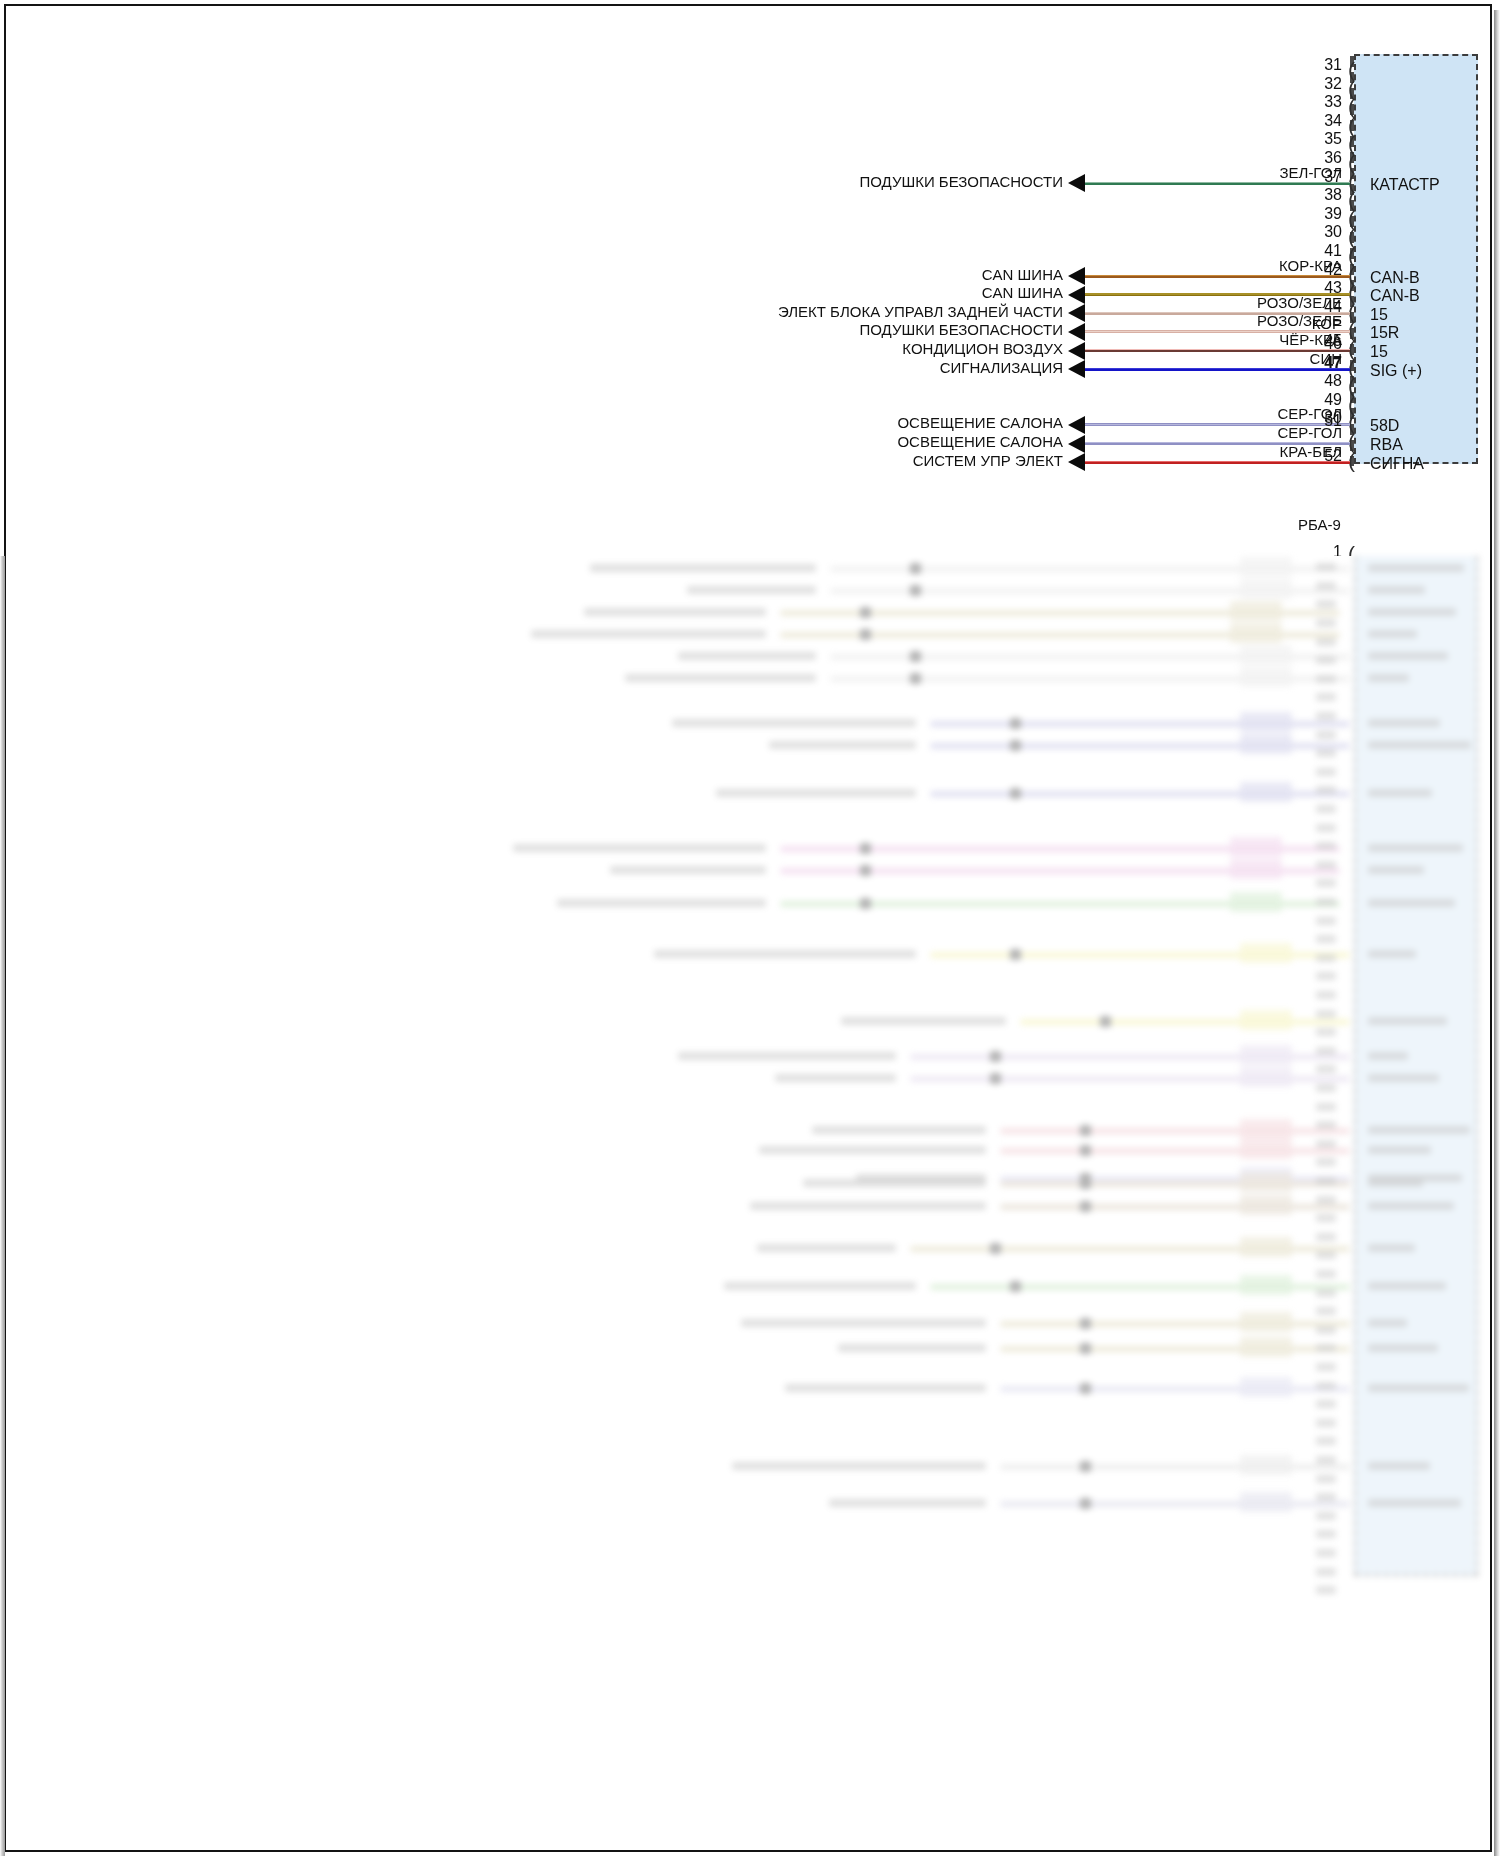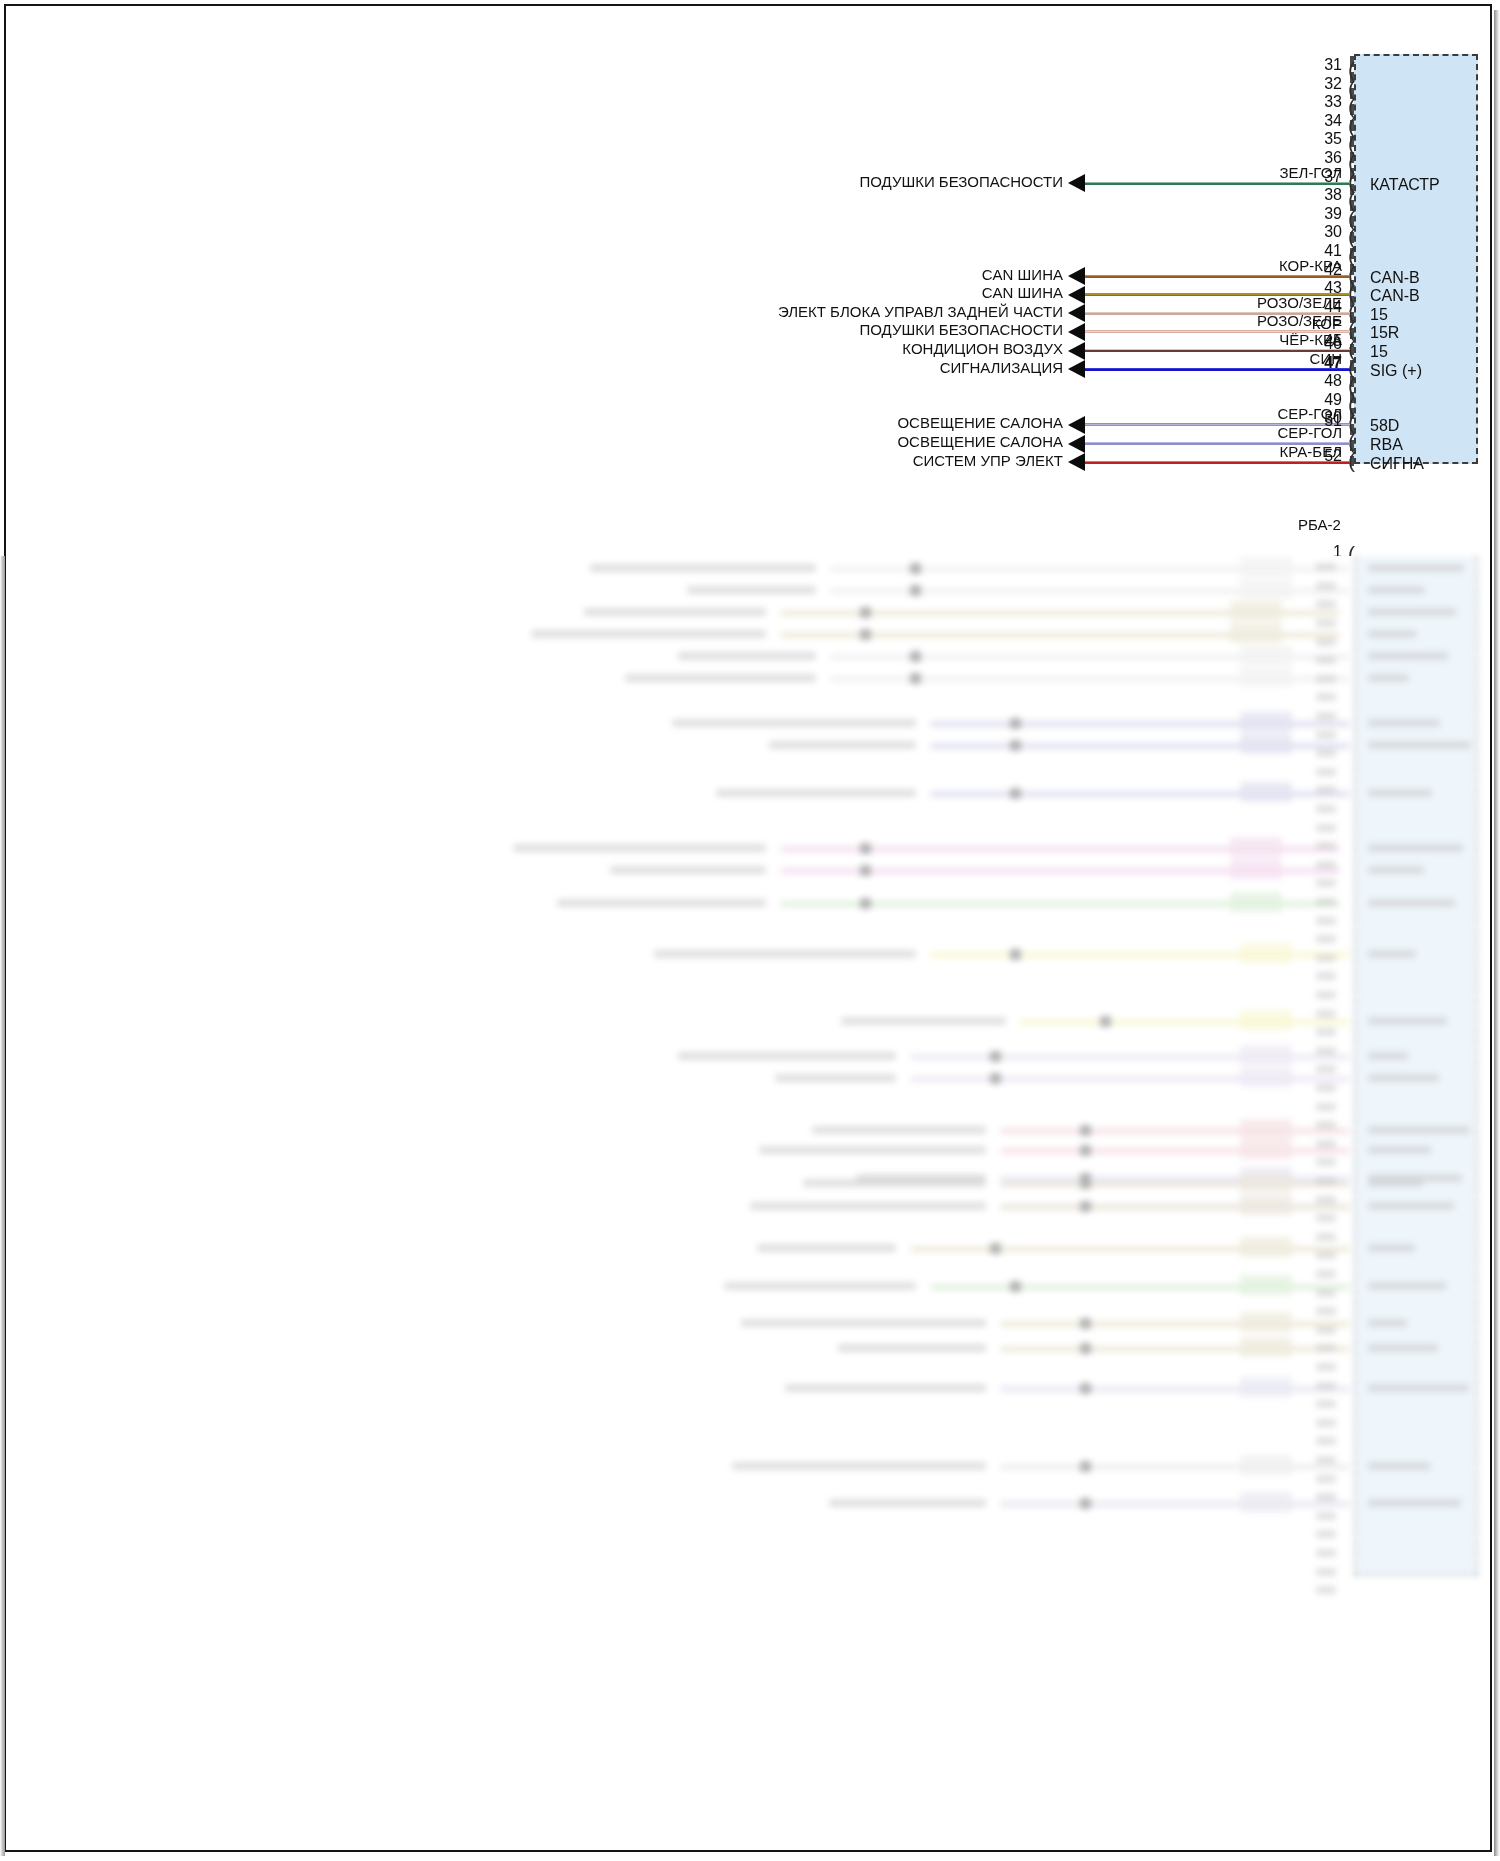--- a/index.html
+++ b/index.html
@@ -290,21 +290,21 @@
         <div class="pin-func" style="left: 1370px; top: 454.6px;">СИГНА</div>
         <div class="wire" style="left: 1085px; top: 460.6px; width: 265px;">
           <div class="wire-core" style="background: rgb(192, 32, 32);"></div>
           <div class="wire-stripe" style="background: rgb(232, 106, 106); top: 0.2px;"></div>
         </div>
         <div class="arrow-left" style="left: 1068px; top: 453.1px;"></div>
         <div class="wire-color-label" style="left: 1120px; width: 222px; top: 443.6px;">КРА-БЕЛ</div>
         <div class="dest-label" style="left: 363px; width: 700px; top: 452.6px;">СИСТЕМ УПР ЭЛЕКТ</div>
       </div>
 
-    <div class="conn-code" style="left:1298px; top:517px;">РБА-2</div>
+    <div class="conn-code" style="left:1298px; top:517px;">РБА-9</div>
 
     <div class="pin-num" style="left:1308px; top:543px;">1</div>
     <div class="pin-socket" style="left:1348px; top:545px;">(</div>
   </div>
 
   <div class="blur-region">
     <div class="ecu-block" style="left:1354px; top:-80px; width:124px; height:1100px; border-style:dashed;"></div>
     <div id="blur-layer">
         <div class="b-line" style="left: 830px; top: 10px; width: 520px; background: rgb(217, 217, 217);"></div>
         <div class="b-dot" style="left: 910px; top: 7px;"></div>

